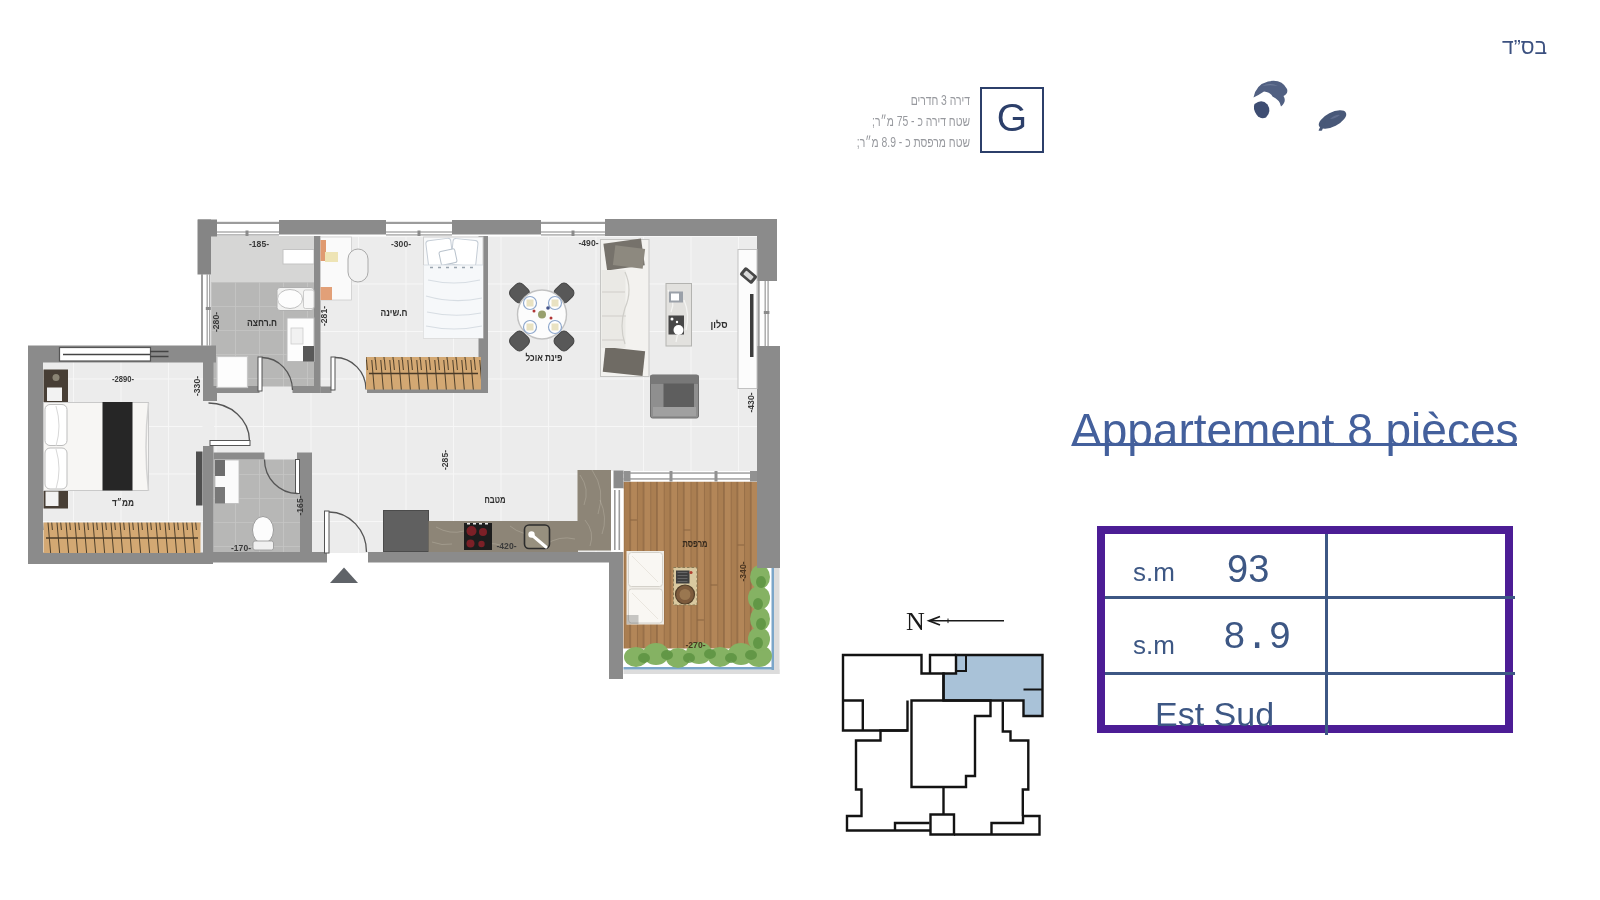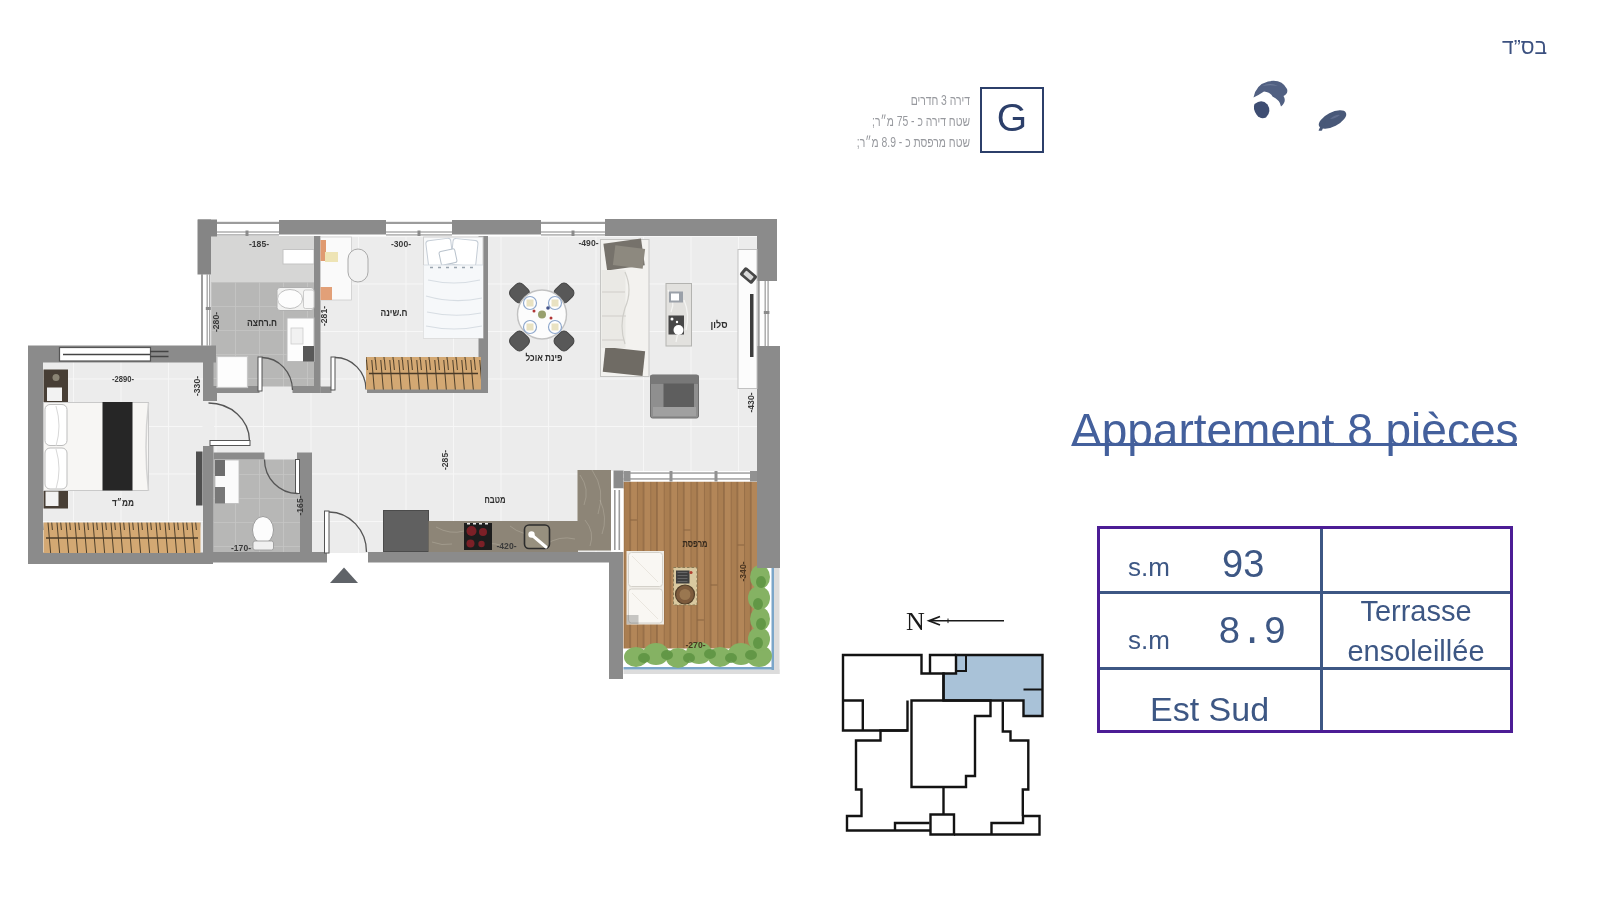--- a/index.html
+++ b/index.html
@@ -18,37 +18,36 @@
 <div>שטח דירה כ - 75 מ״ר;</div>
 <div>שטח מרפסת כ - 8.9 מ״ר;</div>
 </div>
 
 <div class="abs" style="left:980px;top:87px;width:64px;height:66px;border:2px solid #2c3f6a;color:#2c3f6a;font-size:39px;display:flex;align-items:center;justify-content:center;padding-bottom:4px;">G</div>
 
 <div class="abs" id="title" style="left:1071px;top:403px;width:450px;color:#44609c;font-size:46px;letter-spacing:0px;white-space:nowrap;">Appartement 8 pièces</div>
 
 <div class="abs" style="left:1073px;top:443px;width:444px;height:3px;background:#44609c;"></div>
 
-<div class="abs" style="left:1097px;top:526px;width:416px;height:207px;border:3px solid #4c1d95;">
+<div class="abs" style="left:1097px;top:526px;width:416px;height:207px;border:8px solid #4c1d95;">
 
   <div class="abs" style="left:220px;top:0;width:3px;height:201px;background:#3d5784;"></div>
 
   <div class="abs" style="left:0;top:62px;width:410px;height:3px;background:#3d5784;"></div>
 
   <div class="abs" style="left:0;top:138px;width:410px;height:3px;background:#3d5784;"></div>
 
   <div class="abs navy" style="left:28px;top:23px;font-size:26px;">s.m</div>
   <div class="abs navy" style="left:122px;top:14px;font-size:38px;">93</div>
 
   <div class="abs navy" style="left:28px;top:96px;font-size:26px;">s.m</div>
   <div class="abs navy" style="left:118px;top:82px;font-size:38px;font-family:Liberation Mono, monospace;">8.9</div>
 
   <div class="abs navy" style="left:50px;top:161px;font-size:34px;">Est Sud</div>
 
-  <div class="abs navy" style="left:220px;top:62px;width:192px;text-align:center;font-size:29px;line-height:40px;">Terrasse<br>ensoleillée</div>
 </div>
 
 <svg class="abs" style="left:0;top:0;" width="1600" height="900" viewBox="0 0 1600 900">
 <defs>
   <pattern id="tileMain" width="47.5" height="47.5" patternUnits="userSpaceOnUse" patternTransform="translate(215.5,236)">
     <rect width="47.5" height="47.5" fill="#ececec"></rect>
     <path d="M0,0 H47.5 M0,0 V47.5" stroke="#f7f7f7" stroke-width="1.8"></path>
   </pattern>
   <pattern id="tileBath" width="24" height="24" patternUnits="userSpaceOnUse" patternTransform="translate(211,282)">
     <rect width="24" height="24" fill="#b7b7b6"></rect>

